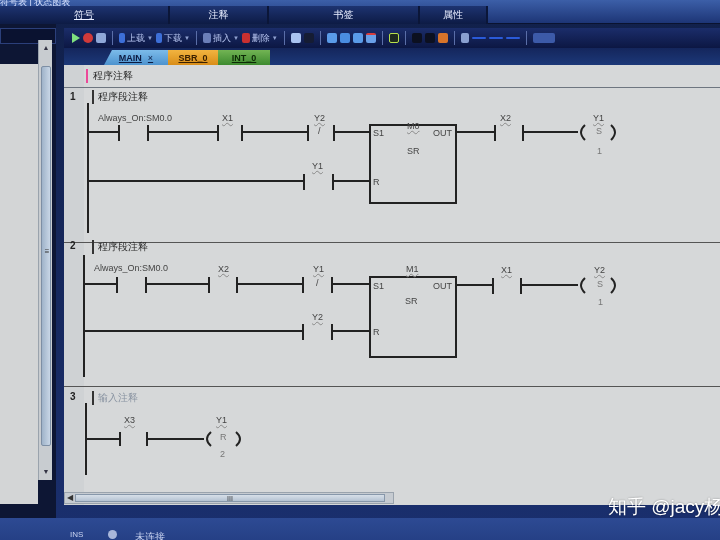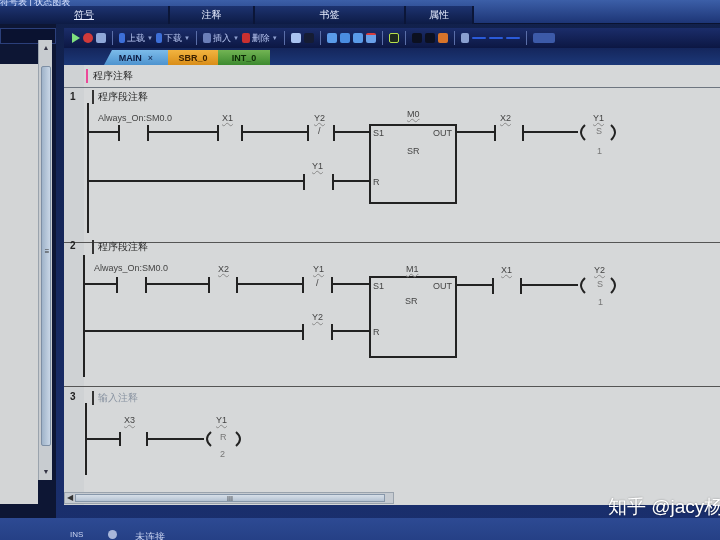--- a/index.html
+++ b/index.html
@@ -5,21 +5,21 @@
   * { box-sizing: border-box; margin: 0; padding: 0; }
   html, body { width: 720px; height: 540px; overflow: hidden; background: #0e1a3a; font-family: "Liberation Sans", "DejaVu Sans", sans-serif; }
   #screen { position: relative; width: 720px; height: 540px; overflow: hidden; background: linear-gradient(180deg,#11204a 0%,#1a2f6e 100%); }
 
   
   .topbar { position: absolute; left: 0; top: 0; width: 720px; height: 24px; background: linear-gradient(180deg,#3c5fa8 0%,#1d3576 100%); border-bottom: 1px solid #0a1330; }
   .topbar .crumb { position: absolute; left: 0; top: -4px; height: 10px; font-size: 9px; color: #d8e2ff; white-space: nowrap; }
   .topbar .panel-tabs { position: absolute; left: 0; top: 6px; height: 18px; display: flex; }
   .topbar .ptab { height: 18px; font-size: 10px; color: #e8eeff; display: flex; align-items: center; justify-content: center; border-right: 2px solid #0b1638; background: linear-gradient(180deg,#1d3370 0%,#0d1b45 100%); }
   .topbar .ptab.w1 { width: 170px; text-decoration: underline; }
-  .topbar .ptab.w2 { width: 85px; }
+  .topbar .ptab.w2 { width: 99px; }
   .topbar .ptab.w3 { width: 151px; }
   .topbar .ptab.w4 { width: 68px; }
 
   
   .leftpane { position: absolute; left: 0; top: 24px; width: 56px; height: 496px; background: #0d1634; }
   .leftpane .lp-head { position: absolute; left: 0; top: 4px; width: 56px; height: 16px; background: #0a1230; border: 1px solid #2b3f7a; }
   .leftpane .lp-body { position: absolute; left: 0; top: 40px; width: 38px; height: 440px; background: #d3d5d6; }
   .vscroll { position: absolute; left: 38px; top: 40px; width: 14px; height: 440px; background: #c8ccd0; border-left: 1px solid #9aa3ad; }
   .vscroll .arrow { position: absolute; left: 0; width: 14px; height: 12px; font-size: 7px; color: #334; text-align: center; line-height: 12px; }
   .vscroll .thumb { position: absolute; left: 2px; top: 26px; width: 10px; height: 380px; background: linear-gradient(90deg,#9fb3c9,#c8d6e6); border: 1px solid #7d8fa5; border-radius: 2px; }
@@ -27,21 +27,21 @@
 
   
   .toolbar { position: absolute; left: 64px; top: 28px; width: 656px; height: 20px; background: linear-gradient(180deg,#1b2d6a 0%,#0c1743 100%); display: flex; align-items: center; gap: 3px; padding-left: 6px; }
   .tb-ico { width: 10px; height: 10px; border-radius: 2px; flex: none; }
   .tb-sep { width: 1px; height: 14px; background: #5a6ea8; margin: 0 3px; flex: none; }
   .tb-btn { font-size: 9px; color: #b5c3ee; white-space: nowrap; display: flex; align-items: center; gap: 2px; flex: none; }
   .tb-caret { font-size: 6px; color: #8fa0d0; }
 
   
   .tabrow { position: absolute; left: 64px; top: 48px; width: 656px; height: 17px; background: linear-gradient(180deg,#14265c 0%,#1c3878 100%); }
-  .tab { position: absolute; top: 2px; height: 15px; font-size: 9px; font-weight: bold; display: flex; align-items: center; justify-content: center; gap: 6px; color: #0c1a40; }
+  .tab { position: absolute; top: 2px; height: 15px; font-size: 9px; font-weight: bold; display: flex; align-items: center; justify-content: center; gap: 6px; color: #0c1a40; text-decoration: underline; }
   .tab.main { left: 40px; width: 64px; background: linear-gradient(180deg,#7cbbe9,#4d93cf); clip-path: polygon(8px 0,100% 0,100% 100%,0 100%); }
   .tab.sbr { left: 104px; width: 50px; background: linear-gradient(180deg,#f2b440,#d98d18); color: #3a2000; }
   .tab.int { left: 154px; width: 52px; background: linear-gradient(180deg,#72b454,#3d8a2f); color: #0d2a06; }
   .tab .x { font-weight: normal; font-size: 9px; }
 
   
   .editor { position: absolute; left: 64px; top: 65px; width: 656px; height: 440px; background: #d6d8d9; }
   .gutter { position: absolute; left: 0; top: 0; width: 20px; height: 440px; background: #cfd2d4; }
   .prog-comment { position: absolute; left: 22px; top: 4px; font-size: 10px; color: #2a2a2a; padding-left: 5px; border-left: 2px solid #ec4899; height: 14px; line-height: 14px; }
   .hline { position: absolute; height: 1px; background: #6e7680; }
@@ -233,21 +233,21 @@
         <path d="M547 213 Q555 220 547 228"></path>
         <path d="M147 367 Q139 374 147 381"></path>
         <path d="M172 367 Q180 374 172 381"></path>
       </g>
     </svg>
 
     <div class="lbl" style="left:34px;top:48px">Always_On:SM0.0</div>
     <div class="lbl ul" style="left:158px;top:48px">X1</div>
     <div class="lbl ul" style="left:250px;top:48px">Y2</div>
     <div class="lbl" style="left:254px;top:61px">/</div>
-    <div class="lbl ul" style="left:343px;top:44px">M0</div>
+    <div class="lbl ul" style="left:343px;top:56px">M0</div>
     <div class="lbl" style="left:309px;top:63px">S1</div>
     <div class="lbl" style="left:369px;top:63px">OUT</div>
     <div class="lbl" style="left:343px;top:81px">SR</div>
     <div class="lbl" style="left:309px;top:112px">R</div>
     <div class="lbl ul" style="left:248px;top:96px">Y1</div>
     <div class="lbl ul" style="left:436px;top:48px">X2</div>
     <div class="lbl ul" style="left:529px;top:48px">Y1</div>
     <div class="lbl dim" style="left:532px;top:61px">S</div>
     <div class="lbl dim" style="left:533px;top:81px">1</div>
 

